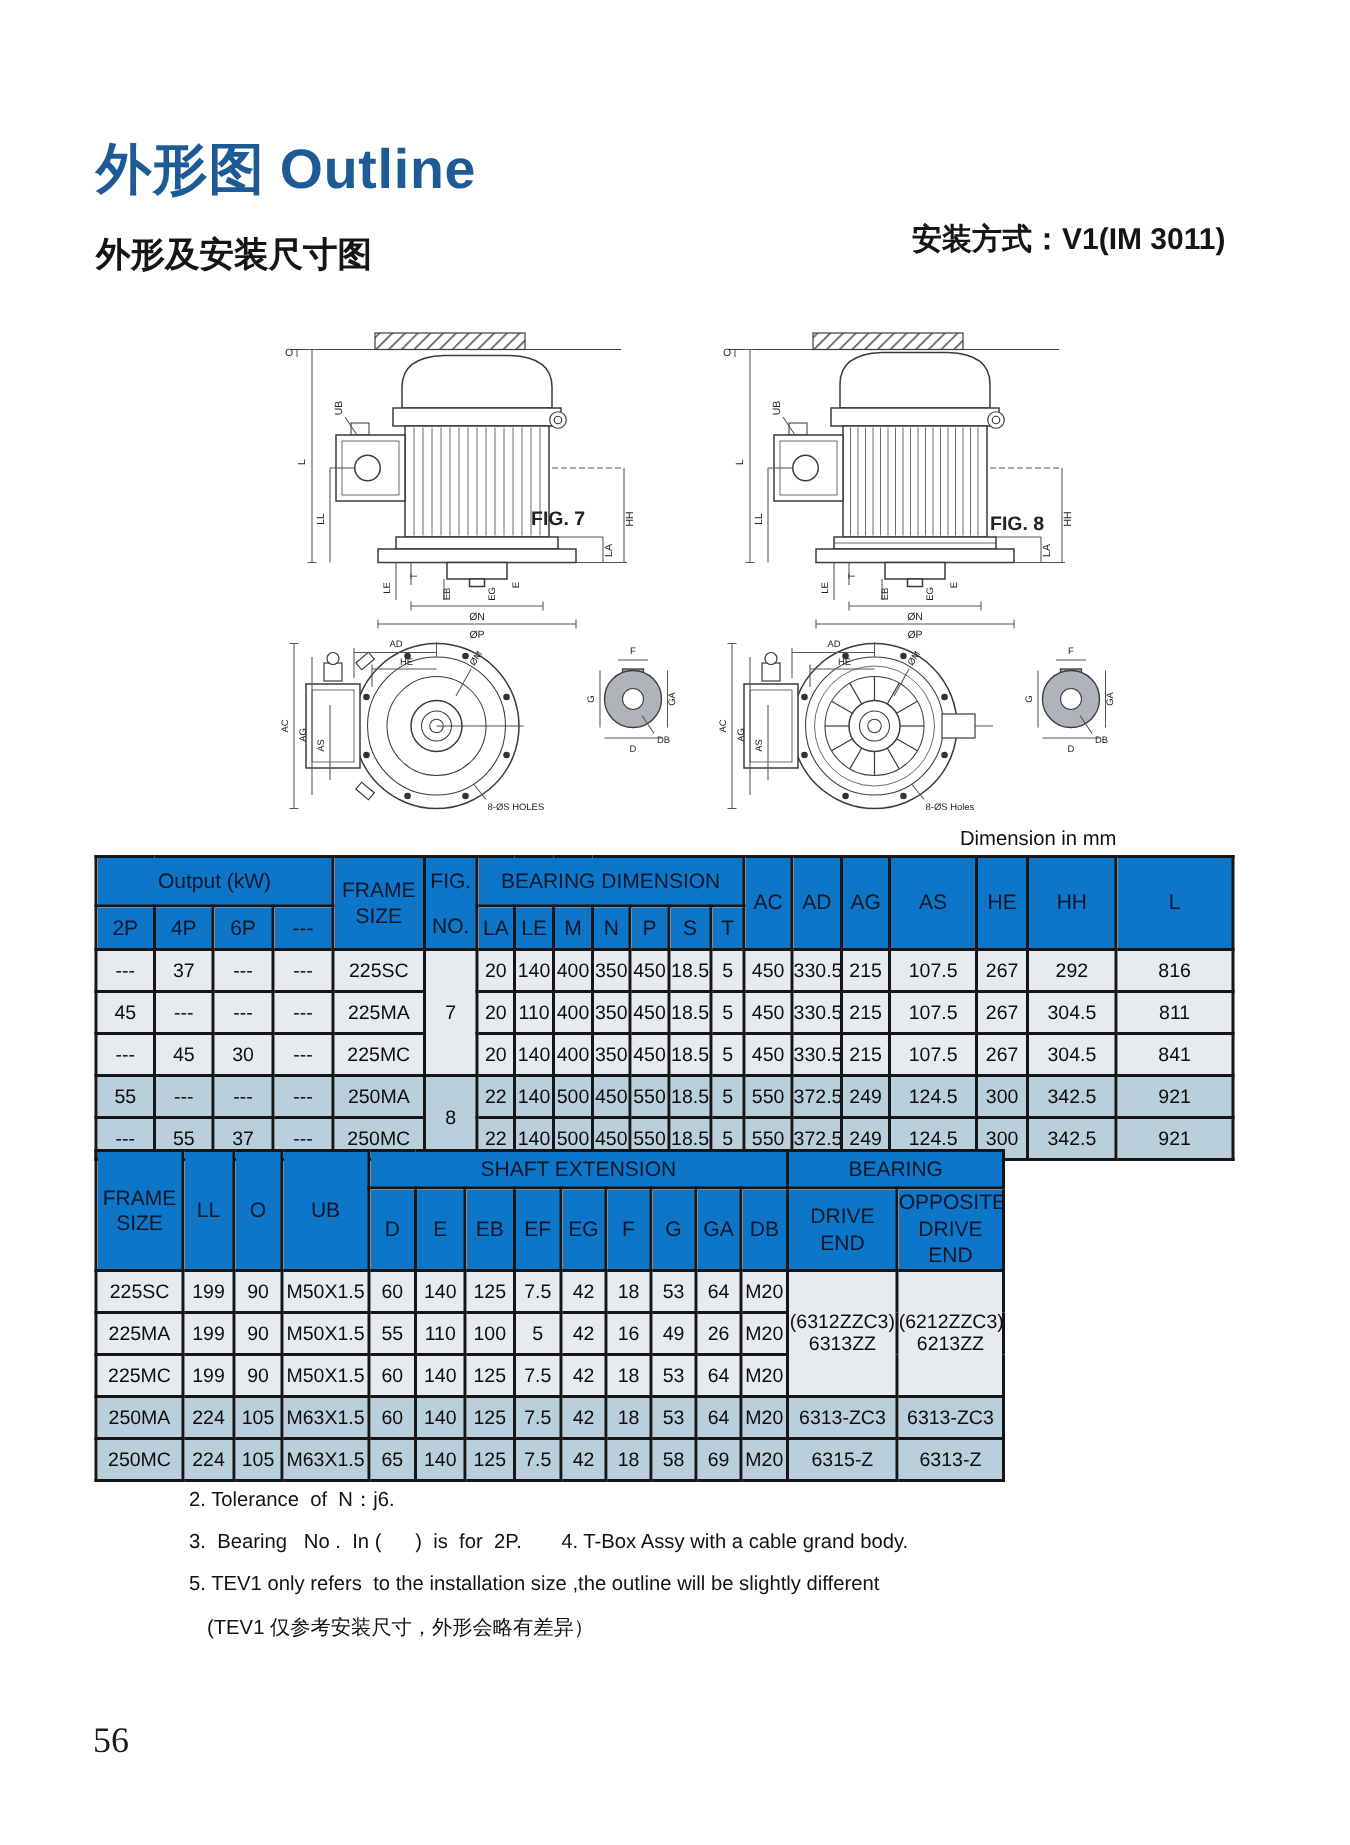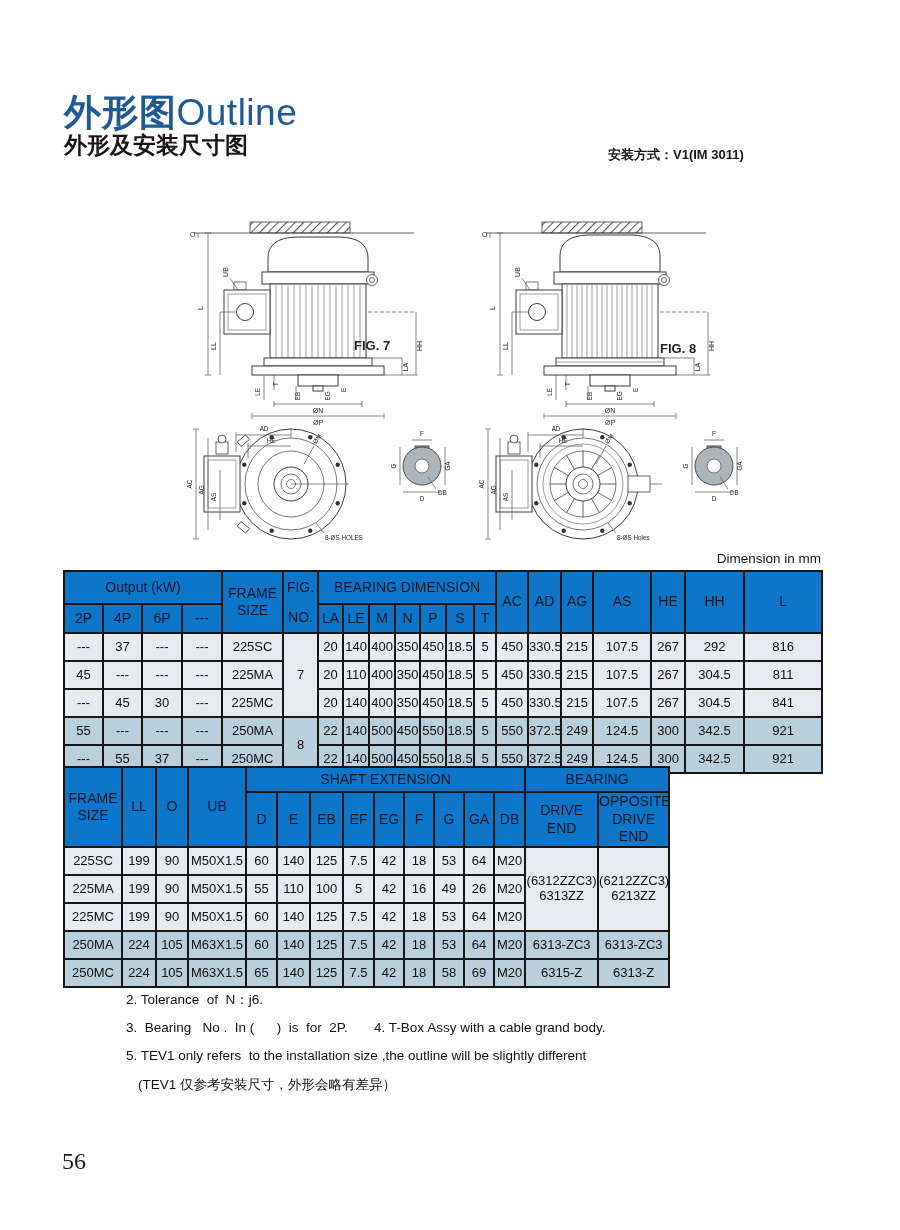--- a/index.html
+++ b/index.html
@@ -2,34 +2,34 @@
 <html><head>
 <meta charset="utf-8">
 <style>
   html,body{margin:0;padding:0}
   body{
     width:900px;height:1230px;background:#ffffff;position:relative;
     font-family:"Liberation Sans",sans-serif;color:#121212;overflow:hidden;
   }
   
   .title{position:absolute;left:64px;top:88px;font-size:37px;font-weight:bold;color:#1e5a96;letter-spacing:.5px;white-space:nowrap}
-  .title .en{margin-left:0;font-weight:normal}
-  .subtitle{position:absolute;left:64px;top:130px;font-size:23px;font-weight:bold;color:#151515}
-  .mount{position:absolute;left:608px;top:146px;font-size:13px;font-weight:bold;color:#151515}
+  .title .en{margin-left:10px;font-weight:bold}
+  .subtitle{position:absolute;left:64px;top:154px;font-size:23px;font-weight:bold;color:#151515}
+  .mount{position:absolute;left:608px;top:146px;font-size:20px;font-weight:bold;color:#151515}
   
   .figwrap{position:absolute;top:220px;left:178px;width:580px;height:330px}
   .figsvg{position:absolute;top:0;width:290px;height:330px}
   #fig7{left:0}
   #fig8{left:292px}
   .figsvg text{fill:#222;font-family:"Liberation Sans",sans-serif}
   .dimtxt{font-size:7px}
   .smalltxt{font-size:6.3px}
   .figcaption{font-size:13px;font-weight:bold;fill:#111}
   
-  .dimnote{position:absolute;left:640px;top:551px;width:181px;text-align:right;font-size:13.5px;color:#111}
+  .dimnote{position:absolute;left:640px;top:551px;width:181px;text-align:left;font-size:13.5px;color:#111}
   table{border-collapse:collapse;table-layout:fixed}
   th,td{border:2px solid #161616;text-align:center;vertical-align:middle;padding:0;overflow:hidden}
   th{background:#0e76c8;color:#0f172a;font-weight:400;font-size:14px;white-space:pre-line;line-height:1.25}
   td{font-size:13px;color:#0d0d0d;white-space:pre-line;line-height:1.15}
   tr.light td{background:#e7eaee}
   tr.blue td{background:#b9cfdc}
   #table1{position:absolute;left:63px;top:570px;width:758px}
   #table1 thead tr:nth-child(1){height:30px}
   #table1 thead tr:nth-child(2){height:27px}
   #table1 tbody tr{height:28px}

